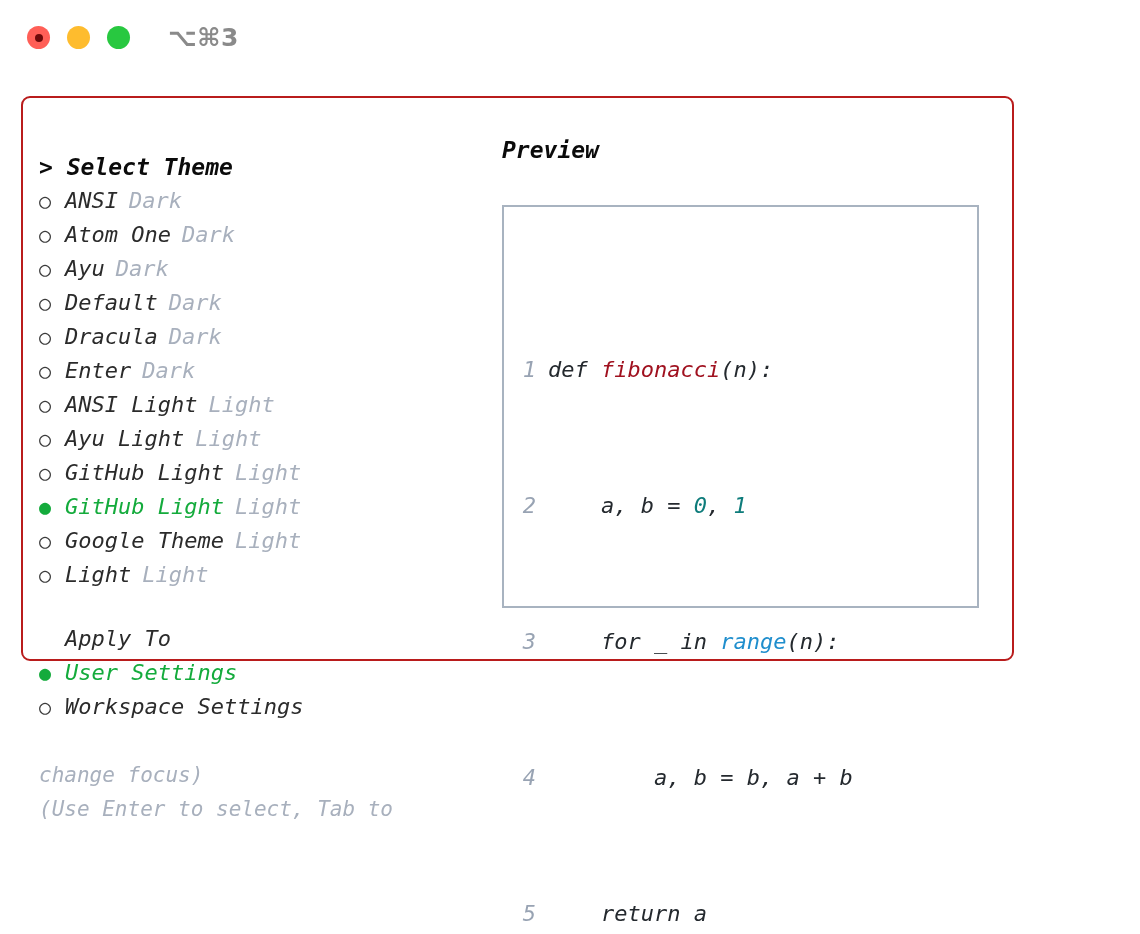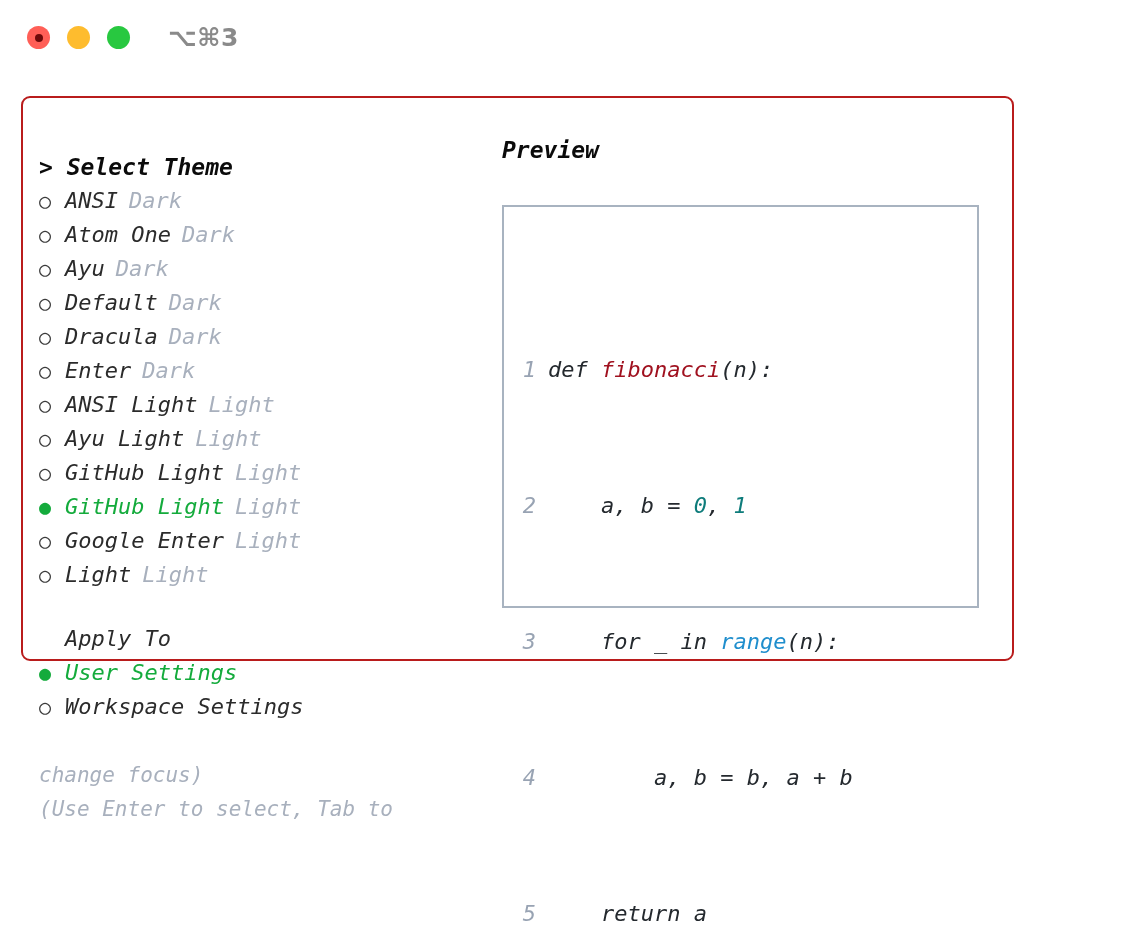--- a/index.html
+++ b/index.html
@@ -257,21 +257,21 @@
       </div>
 
       <div class="opt-row selected">
         <span class="bullet on">●</span>
         <span class="opt-name">GitHub Light</span>
         <span class="opt-variant">Light</span>
       </div>
 
       <div class="opt-row">
         <span class="bullet">○</span>
-        <span class="opt-name">Google Enter</span>
+        <span class="opt-name">Google Theme</span>
         <span class="opt-variant">Light</span>
       </div>
 
       <div class="opt-row">
         <span class="bullet">○</span>
         <span class="opt-name">Light</span>
         <span class="opt-variant">Light</span>
       </div>
 
       <div class="spacer-sm"></div>

